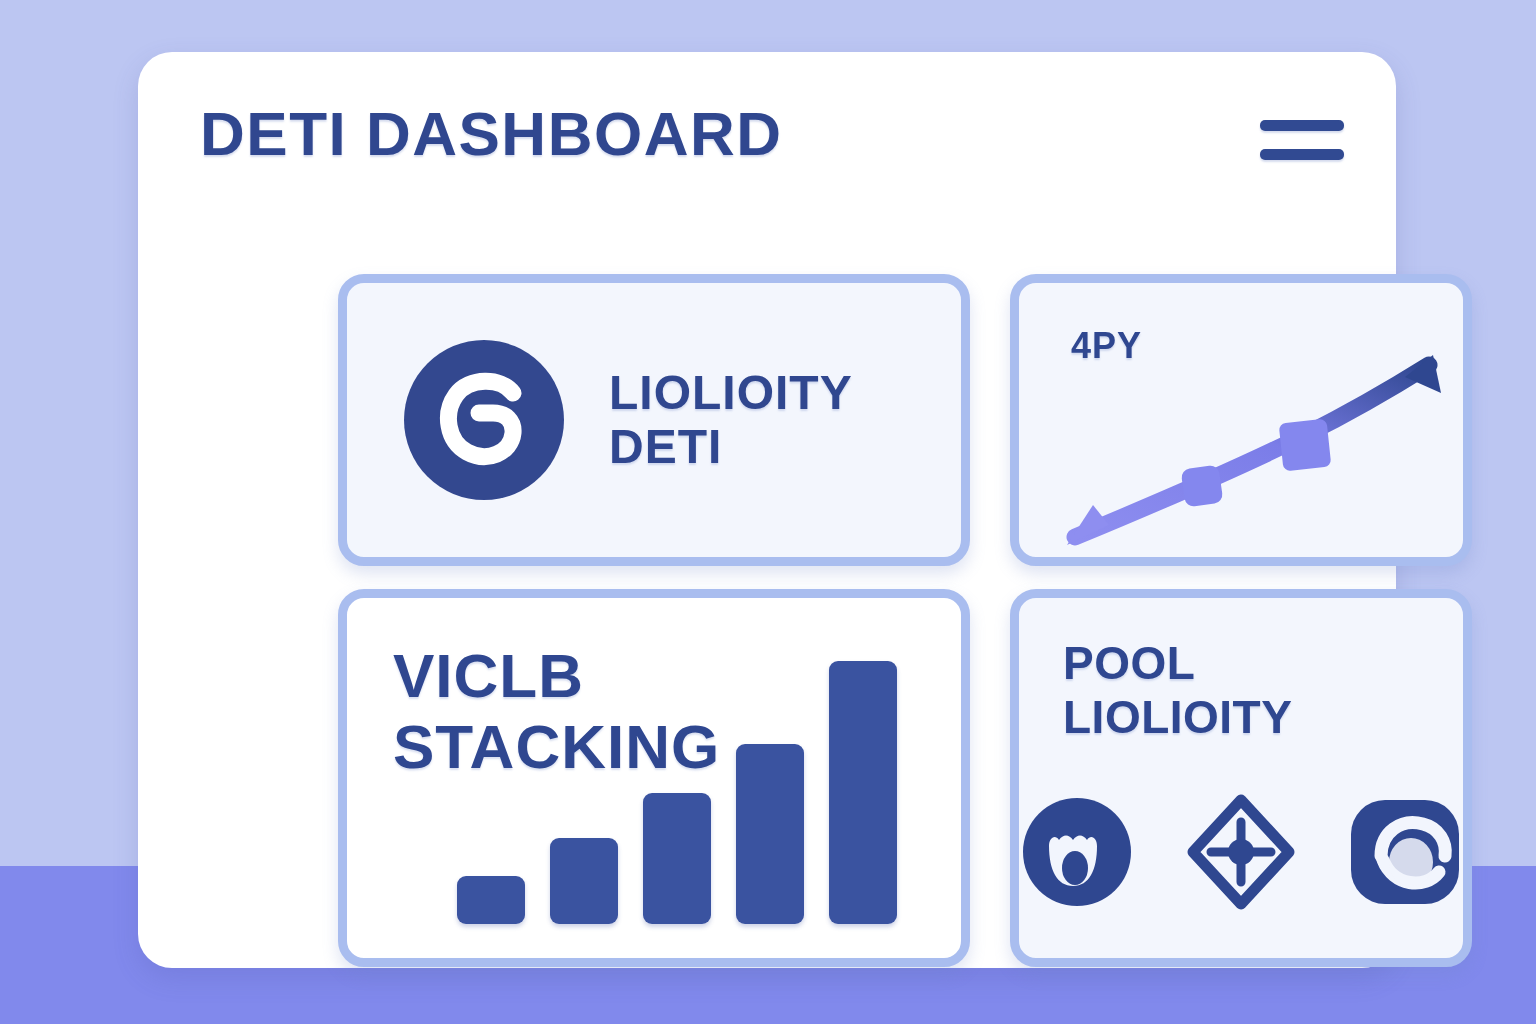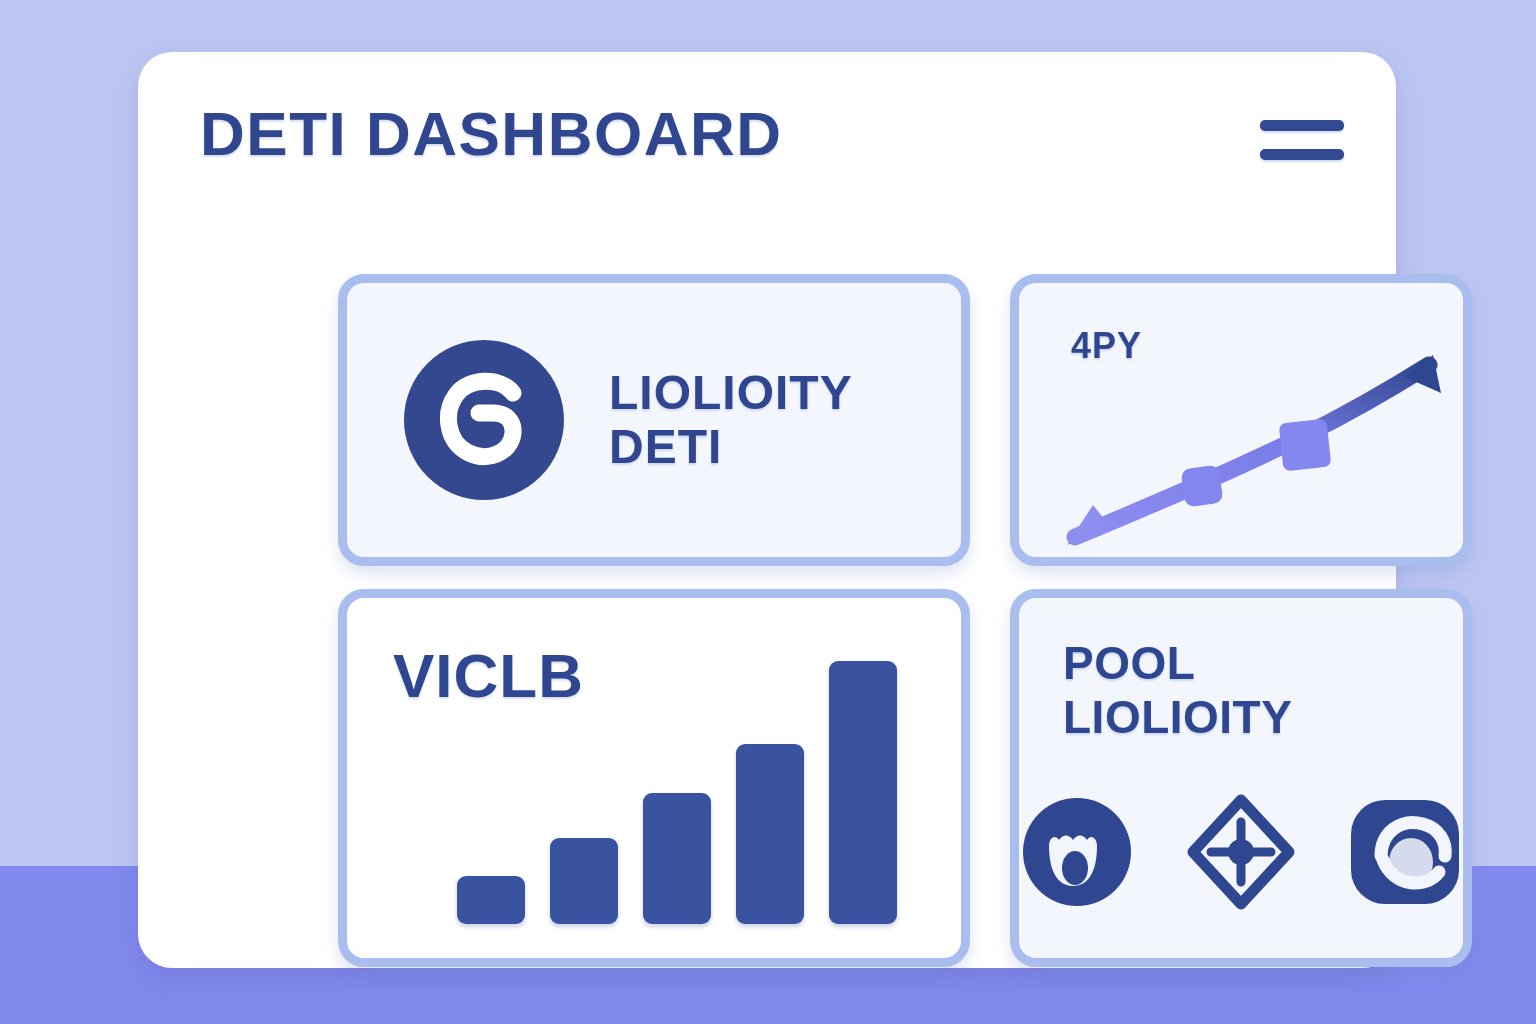--- a/index.html
+++ b/index.html
@@ -235,20 +235,21 @@
           <rect x="146" y="148" width="38" height="38" rx="9" transform="rotate(-8 165 167)" fill="#8487ee"></rect>
           <rect x="244" y="102" width="48" height="48" rx="7" transform="rotate(-6 268 126)" fill="#8487ee"></rect>
         </svg>
       </div>
       <div class="apy-label">4PY</div>
     </div>
 
     <div class="card card-staking">
       <div class="stk-label">
         <span>VICLB</span>
+        <span class="l2">STACKING</span>
       </div>
       <div class="bars" id="bar-chart">
           <div class="bar-col" style="height: 18%; background: rgb(58, 83, 160);"></div>
           <div class="bar-col" style="height: 32%; background: rgb(58, 83, 160);"></div>
           <div class="bar-col" style="height: 49%; background: rgb(58, 83, 160);"></div>
           <div class="bar-col" style="height: 67%; background: rgb(58, 83, 160);"></div>
           <div class="bar-col" style="height: 98%; background: rgb(58, 83, 160);"></div>
         </div>
     </div>
 

